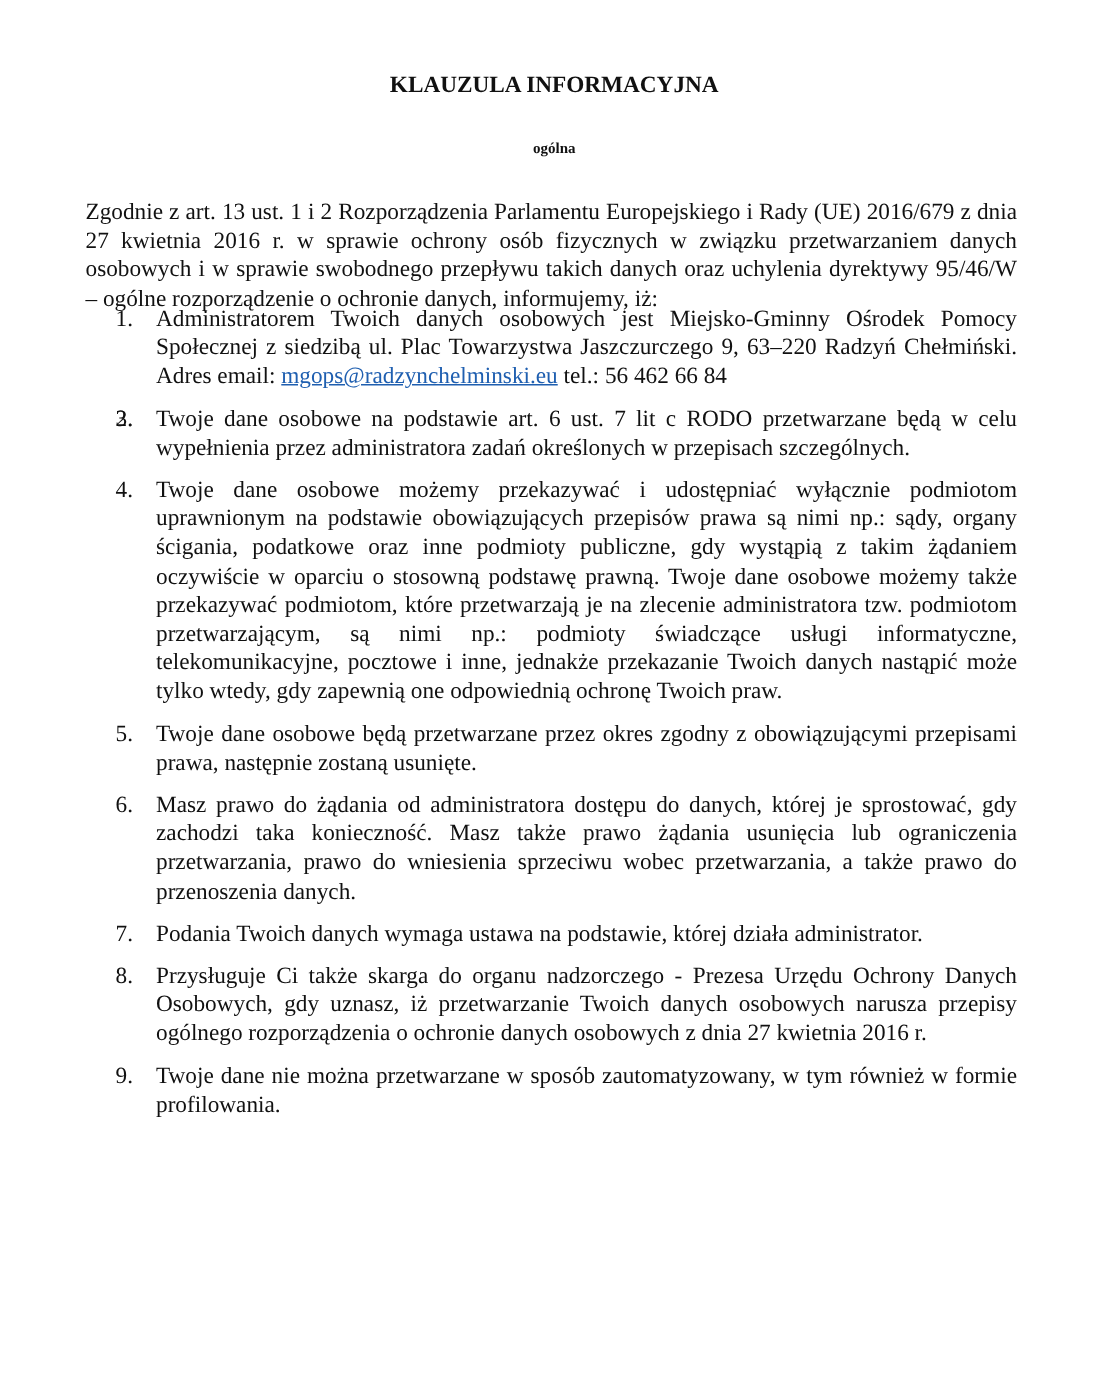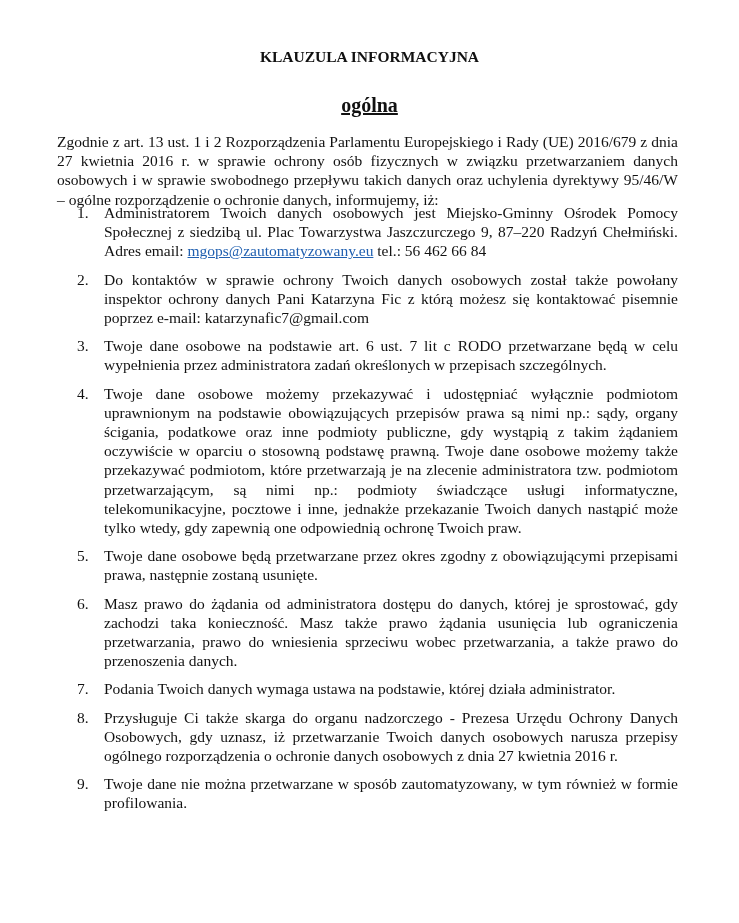--- a/index.html
+++ b/index.html
@@ -1,46 +1,45 @@
 <!DOCTYPE html>
 <html><head>
 <meta charset="utf-8">
 <style>
   html, body { margin: 0; padding: 0; background: #ffffff; }
   body { width: 739px; height: 923px; position: relative; overflow: hidden;
          font-family: "Liberation Serif", "DejaVu Serif", serif; color: #111; }
   .title { position: absolute; top: 48px; left: 0; width: 739px; text-align: center;
            font-weight: bold; font-size: 15.5px; letter-spacing: 0; }
   .subtitle { position: absolute; top: 94px; left: 0; width: 739px; text-align: center;
-              font-weight: bold; font-size: 20px; text-decoration: underline; }
+              font-weight: bold; font-size: 10px; }
   .intro { position: absolute; top: 132px; left: 57px; width: 621px; font-size: 15.5px;
            line-height: 19.2px; text-align: justify; }
   ol { position: absolute; top: 203px; left: 57px; width: 621px; margin: 0; padding: 0;
        list-style: none; font-size: 15.5px; line-height: 19.2px; }
   li { position: relative; padding-left: 47px; margin-bottom: 9px; text-align: justify; }
   li .num { position: absolute; left: 20px; top: 0; }
   li p { margin: 0; }
   li p + p { margin-top: 9px; }
   a { color: #1f5fb0; text-decoration: underline; }
 </style>
 </head>
 <body>
 
 <div class="title">KLAUZULA INFORMACYJNA</div>
 <div class="subtitle">ogólna</div>
 <div class="intro">Zgodnie z art. 13 ust. 1 i 2 Rozporządzenia Parlamentu Europejskiego i Rady (UE) 2016/679 z dnia 27 kwietnia 2016 r. w sprawie ochrony osób fizycznych w związku przetwarzaniem danych osobowych i w sprawie swobodnego przepływu takich danych oraz uchylenia dyrektywy 95/46/W – ogólne rozporządzenie o ochronie danych, informujemy, iż:</div>
 
 <ol>
   <li>
     <span class="num">1.</span>
-    <p><span>Administratorem Twoich danych osobowych jest Miejsko-Gminny Ośrodek Pomocy Społecznej z siedzibą  ul. Plac Towarzystwa Jaszczurczego 9, 87–220 Radzyń Chełmiński. Adres email: </span><a href="mailto:mgops@radzynchelminski.eu" style="color: rgb(31, 95, 176);">mgops@zautomatyzowany.eu</a><span> tel.: 56 462 66 84</span></p>
+    <p><span>Administratorem Twoich danych osobowych jest Miejsko-Gminny Ośrodek Pomocy Społecznej z siedzibą  ul. Plac Towarzystwa Jaszczurczego 9, 63–220 Radzyń Chełmiński. Adres email: </span><a href="mailto:mgops@radzynchelminski.eu" style="color: rgb(31, 95, 176);">mgops@radzynchelminski.eu</a><span> tel.: 56 462 66 84</span></p>
   </li>
   <li>
     <span class="num">2.</span>
-    <p>Do kontaktów w sprawie ochrony Twoich danych osobowych został także powołany inspektor ochrony danych Pani Katarzyna Fic z którą możesz się kontaktować pisemnie poprzez e-mail: katarzynafic7@gmail.com</p>
   </li>
   <li>
     <span class="num">3.</span>
     <p>Twoje dane osobowe na podstawie art. 6 ust. 7 lit c RODO przetwarzane będą w celu wypełnienia przez administratora zadań określonych w przepisach szczególnych.</p>
   </li>
   <li>
     <span class="num">4.</span>
     <p>Twoje dane osobowe możemy przekazywać i udostępniać wyłącznie podmiotom uprawnionym na podstawie obowiązujących przepisów prawa są nimi np.: sądy, organy ścigania, podatkowe oraz inne podmioty publiczne, gdy wystąpią z takim żądaniem oczywiście w oparciu o stosowną podstawę prawną. Twoje dane osobowe możemy także przekazywać podmiotom, które przetwarzają je na zlecenie administratora tzw. podmiotom przetwarzającym, są nimi np.: podmioty świadczące usługi informatyczne, telekomunikacyjne, pocztowe i inne, jednakże przekazanie Twoich danych nastąpić może tylko wtedy, gdy zapewnią one odpowiednią ochronę Twoich praw.</p>
   </li>
   <li>

